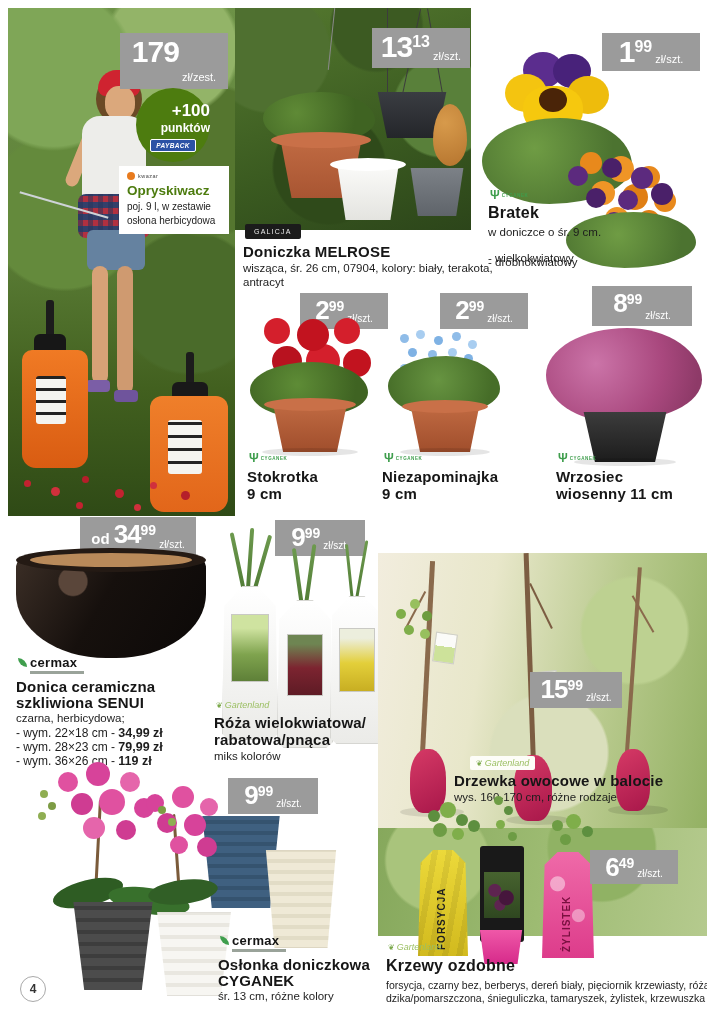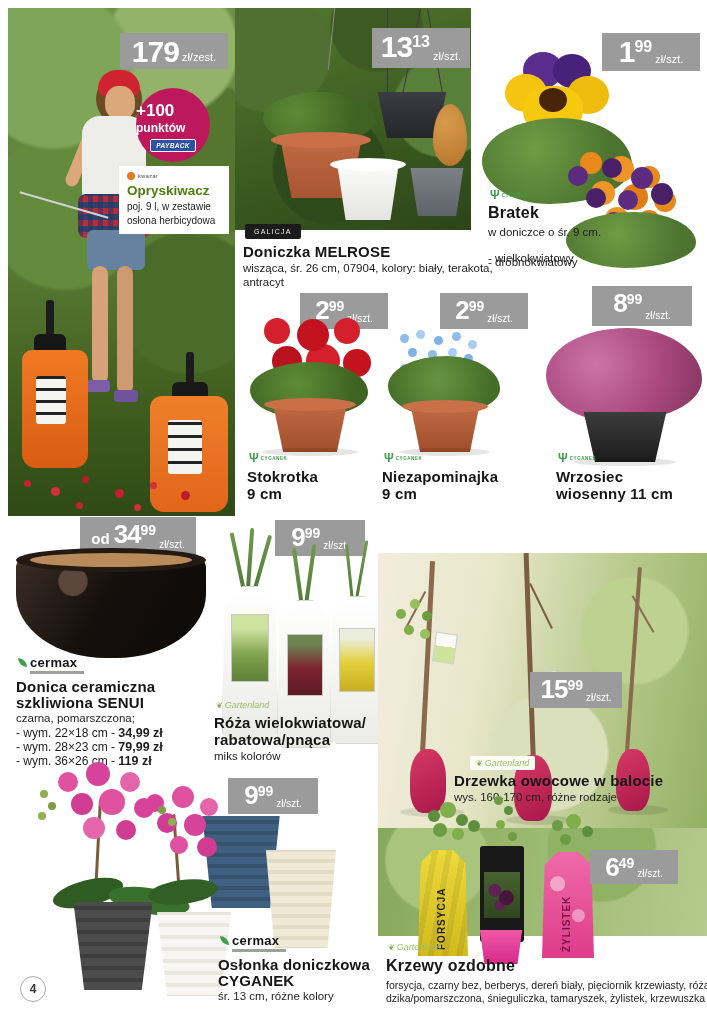--- a/index.html
+++ b/index.html
@@ -35,21 +35,21 @@
   .grower { position:absolute; display:flex; align-items:center; gap:2px; color:#3f9e4d; }
   .grower .psi { font-size:12px; font-weight:700; line-height:1; }
   .grower .gname { font-size:4.5px; letter-spacing:.6px; font-weight:700; }
 
   .gland { position:absolute; display:flex; align-items:center; gap:2px; color:#9bbf62; font-size:9px; font-style:italic; }
   .gland .sprig { color:#7aa84a; font-size:8px; font-style:normal; }
 
   .photo-brand { position:absolute; background:#1b1b1b; color:#ececec; font-size:7px; letter-spacing:1.2px; padding:4px 9px; border-radius:2px; }
 
   
-  .loyalty { position:absolute; width:74px; height:74px; border-radius:50%; background:#be185d; color:#fff; text-align:left; padding-top:14px; }
+  .loyalty { position:absolute; width:74px; height:74px; border-radius:50%; background:#4d7c0f; color:#fff; text-align:right; padding-top:14px; }
   .loyalty .plus { font-size:17px; font-weight:700; line-height:1.1; }
   .loyalty .points { font-size:12px; font-weight:700; line-height:1.2; }
   .payback { margin:4px auto 0; width:46px; height:13px; background:#2b52a5; border:1px solid #fff; border-radius:2px; color:#fff; font-size:6.5px; font-weight:700; font-style:italic; display:flex; align-items:center; justify-content:center; letter-spacing:.3px; }
 
   .infobox { position:absolute; background:#fff; padding:6px 8px; }
   .kwazar { display:flex; align-items:center; gap:3px; margin-bottom:3px; }
   .kwazar .dot { width:8px; height:8px; border-radius:50%; background:#e87b1e; }
   .kwazar .kname { font-size:5.5px; color:#444; letter-spacing:.5px; }
   .infobox .ib-title { font-weight:700; font-size:13.5px; color:#4d7c0f; line-height:1.15; }
   .infobox .ib-desc { font-size:10px; color:#222; line-height:1.25; margin-top:2px; }
@@ -123,21 +123,21 @@
     <div class="abs" style="left:14px;top:342px;width:66px;height:118px;background:linear-gradient(#f07a24,#d95c12);border-radius:10px 10px 14px 14px;"></div>
     <div class="abs" style="left:28px;top:368px;width:30px;height:48px;background:repeating-linear-gradient(0deg,#f4f4f0 0 9px,#222 9px 12px);border-radius:3px;"></div>
 
     <div class="abs" style="left:178px;top:344px;width:8px;height:40px;background:#1c1c1c;border-radius:3px;"></div>
     <div class="abs" style="left:164px;top:374px;width:36px;height:20px;background:#191919;border-radius:6px;"></div>
     <div class="abs" style="left:142px;top:388px;width:78px;height:116px;background:linear-gradient(#ef7f2a,#e2661a);border-radius:12px 12px 14px 14px;"></div>
     <div class="abs" style="left:160px;top:412px;width:34px;height:54px;background:repeating-linear-gradient(0deg,#f4f4f0 0 10px,#232323 10px 13px);border-radius:3px;"></div>
     <div class="dotset" style="left:16px;top:472px;width:7px;height:7px;background:#c32230;box-shadow:28px 8px 0 1px #d0303c, 58px -4px 0 #b51e2a, 92px 10px 0 1px #c32230, 126px 2px 0 #d0303c, 158px 12px 0 1px #b51e2a, 52px 22px 0 #c32230, 110px 24px 0 #d0303c;"></div>
   </div>
 
-  <div class="price lg" style="left:120px;top:33px;width:108px;height:36px;">
+  <div class="price lg" style="left:120px;top:33px;width:108px;height:56px;">
     <span class="main">179</span>
     <span class="unit">zł/zest.</span>
   </div>
 
   <div class="loyalty" style="left:136px;top:88px;">
     <div class="plus">+100</div>
     <div class="points">punktów</div>
     <div class="payback">PAYBACK</div>
   </div>
 
@@ -265,21 +265,21 @@
   <div class="rim" style="left:30px;top:553px;width:162px;height:14px;background:#b98a5a;"></div>
   <div class="cermax" style="left:18px;top:655px;">
     <div class="row">
       <span class="leaf-ic"></span>
       <span class="cname">cermax</span>
     </div>
     <div class="tagline"></div>
   </div>
   <div class="t-bold" style="left:16px;top:678px;">Donica ceramiczna</div>
   <div class="t-bold" style="left:16px;top:694px;">szkliwiona SENUI</div>
-  <div class="t-desc" style="left:16px;top:712px;">czarna, pomarszczona;</div>
+  <div class="t-desc" style="left:16px;top:712px;">czarna, herbicydowa;</div>
   <div class="t-size" style="left:16px;top:726px;"><span>- wym. 22×18 cm - </span><b>34,99 zł</b></div>
   <div class="t-size" style="left:16px;top:740px;"><span>- wym. 28×23 cm - </span><b>79,99 zł</b></div>
   <div class="t-size" style="left:16px;top:754px;"><span>- wym. 36×26 cm - </span><b>119 zł</b></div>
 
   <div class="price md" style="left:275px;top:520px;width:90px;height:36px;">
     <span class="main">9</span>
     <span class="sup">99</span>
     <span class="unit">zł/szt.</span>
   </div>
   <div class="stem" style="left:236px;top:532px;width:4px;height:62px;background:linear-gradient(#6d9a4e,#4f7a35);transform:rotate(-12deg);"></div>

